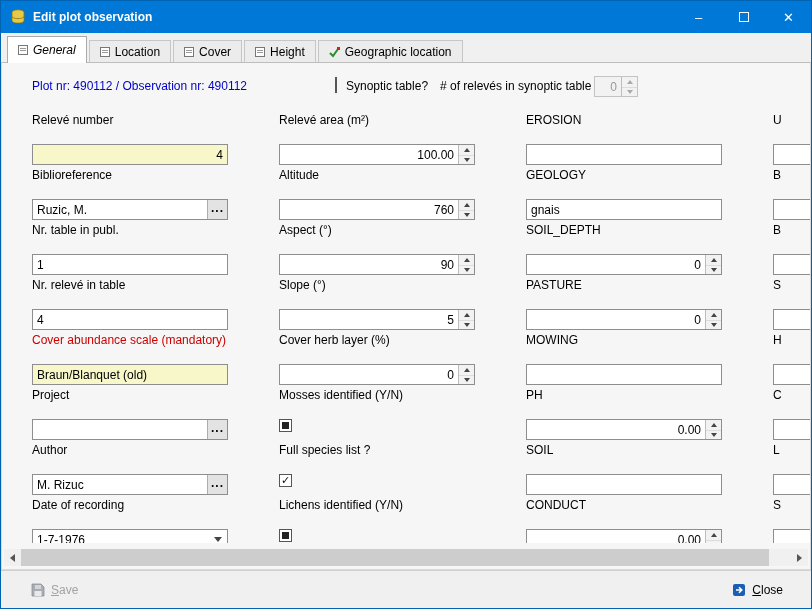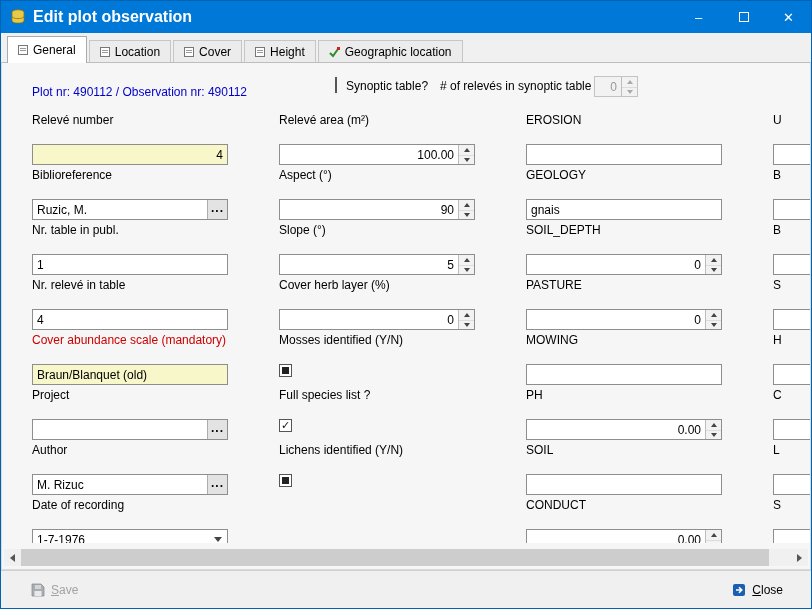--- a/index.html
+++ b/index.html
@@ -5,43 +5,43 @@
   * { box-sizing: border-box; margin: 0; padding: 0; }
   html,body { width: 812px; height: 609px; overflow: hidden;
     font-family: "Liberation Sans", sans-serif; font-size: 12px; color:#000; }
   .window { width: 812px; height: 609px; display: flex; flex-direction: column;
     border: 1px solid #0063b1; background: #f0f0f0; }
 
   
   .titlebar { height: 32px; background: #0078d7; color: #fff; display: flex;
     align-items: center; flex: 0 0 auto; }
   .app-icon { width: 18px; height: 18px; margin: 0 6px 0 8px; display:flex; align-items:center; justify-content:center; }
-  .title-text { font-weight: bold; font-size: 16px; flex: 1 1 auto; }
+  .title-text { font-weight: bold; font-size: 12px; flex: 1 1 auto; }
   .win-btns { display: flex; height: 100%; }
   .win-btn { width: 45px; height: 100%; display: flex; align-items: center;
     justify-content: center; color: #fff; font-size: 13px; cursor: default; }
   .win-btn .maxbox { width: 10px; height: 10px; border: 1px solid #fff; }
 
   
   .tab-bar { height: 29px; background: #f0f0f0; display: flex; align-items: flex-end;
     padding-left: 6px; flex: 0 0 auto; }
   .tab { height: 23px; display: flex; align-items: center; gap: 5px; padding: 0 10px;
     border: 1px solid #c6c6c6; border-bottom: none; background: #ececec;
     margin-right: 2px; font-size: 12px; position: relative; top: 1px; }
-  .tab.active { background: #fff; height: 27px; border-color: #aaa; z-index: 2; }
+  .tab.active { background: #fff; height: 27px; border-color: #aaa; z-index: 2; font-style: italic; }
   .tab-icon { width: 11px; height: 11px; display: inline-block; position: relative; }
   .tab-icon.boxy { width: 10px; height: 10px; border: 1px solid #777; background: #fdfdfd; }
   .tab-icon.boxy::after { content:''; position:absolute; left:1px; right:1px; top:2px;
     height:1px; background:#9a9a9a; box-shadow: 0 2px 0 #9a9a9a; }
 
   
   .content { flex: 1 1 auto; position: relative; background: #f6f6f6;
     border: 1px solid #d9d9d9; border-top: 1px solid #bdbdbd; overflow: hidden; }
   .header-row { position: absolute; top: 13px; left: 0; right: 0; height: 22px; }
-  .plot-info { position: absolute; left: 30px; top: 9px; color: #0000cc; }
+  .plot-info { position: absolute; left: 30px; top: 3px; color: #0000cc; }
   .hdr-chk { position: absolute; left: 333px; top: 2px; }
   .synoptic-label { position: absolute; left: 344px; top: 3px; }
   .count-label { position: absolute; left: 438px; top: 3px; }
   .hdr-spin { position: absolute; left: 592px; top: 0; width: 44px; }
 
   .form-grid { position: absolute; top: 50px; left: 30px; right: 0; bottom: 26px;
     display: flex; overflow: hidden; }
   .fcol { width: 196px; margin-right: 51px; flex: 0 0 auto; }
   .field { height: 55px; }
   .flabel { height: 15px; margin-bottom: 16px; white-space: nowrap; }
@@ -224,20 +224,34 @@
                 <div class="spinbtn">
                   <span class="tri-up"></span>
                 </div>
                 <div class="spinbtn">
                   <span class="tri-down"></span>
                 </div>
               </div>
             </div>
           </div>
           <div class="field">
+            <div class="flabel">Altitude</div>
+            <div class="cwrap">
+              <input class="right" value="760" style="">
+              <div class="spinbtns">
+                <div class="spinbtn">
+                  <span class="tri-up"></span>
+                </div>
+                <div class="spinbtn">
+                  <span class="tri-down"></span>
+                </div>
+              </div>
+            </div>
+          </div>
+          <div class="field">
             <div class="flabel">Aspect (°)</div>
             <div class="cwrap">
               <input class="right" value="90" style="">
               <div class="spinbtns">
                 <div class="spinbtn">
                   <span class="tri-up"></span>
                 </div>
                 <div class="spinbtn">
                   <span class="tri-down"></span>
                 </div>

